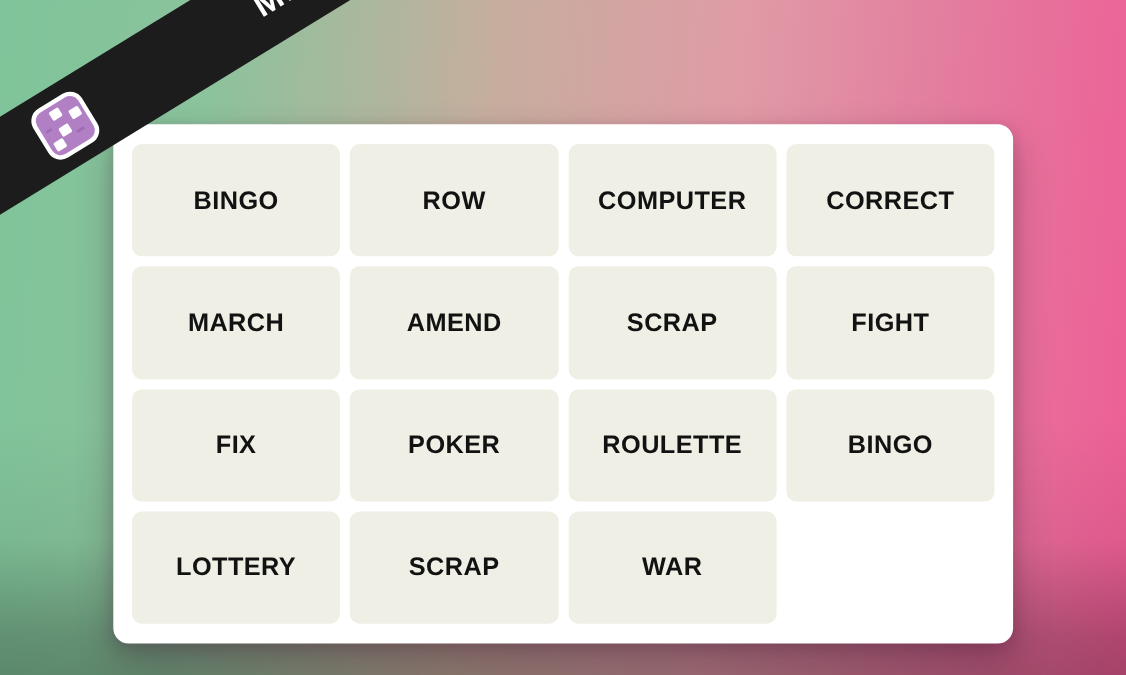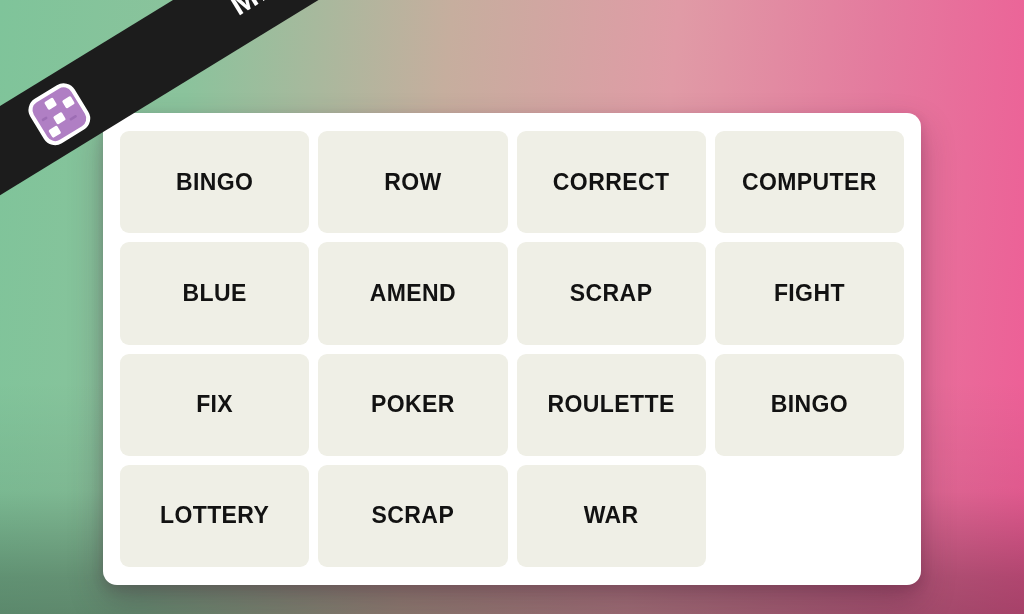--- a/index.html
+++ b/index.html
@@ -107,23 +107,23 @@
 
   #connections-logo svg { display: block; width: 100%; height: 100%; }
 </style>
 </head>
 <body>
 
 <div id="puzzle-card">
   <div id="tile-grid">
     <div class="tile">BINGO</div>
     <div class="tile">ROW</div>
+    <div class="tile">COMPUTER</div>
     <div class="tile">CORRECT</div>
-    <div class="tile">COMPUTER</div>
-    <div class="tile">BLUE</div>
+    <div class="tile">MARCH</div>
     <div class="tile">AMEND</div>
     <div class="tile">SCRAP</div>
     <div class="tile">FIGHT</div>
     <div class="tile">FIX</div>
     <div class="tile">POKER</div>
     <div class="tile">ROULETTE</div>
     <div class="tile">BINGO</div>
     <div class="tile">LOTTERY</div>
     <div class="tile">SCRAP</div>
     <div class="tile">WAR</div>

